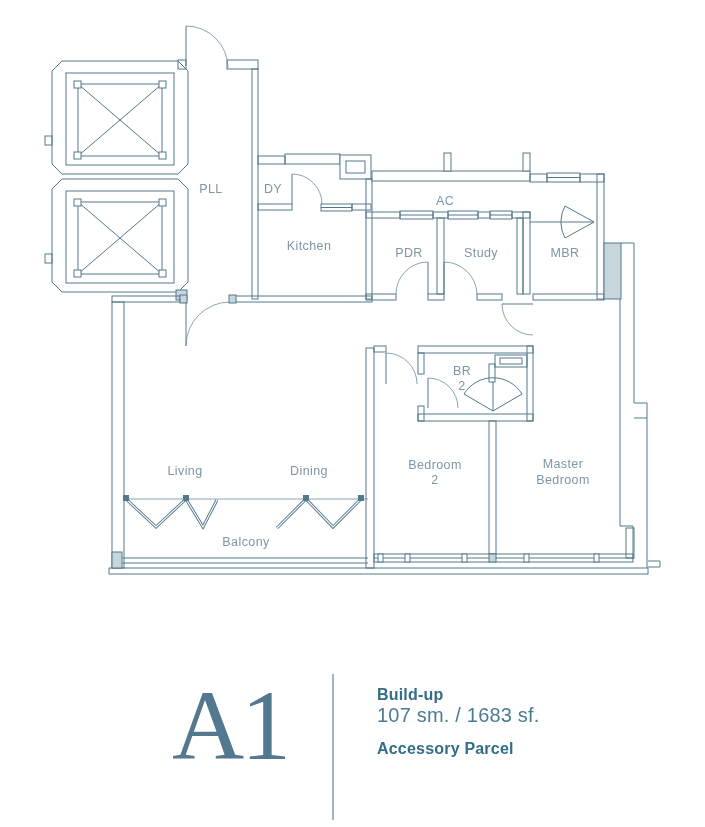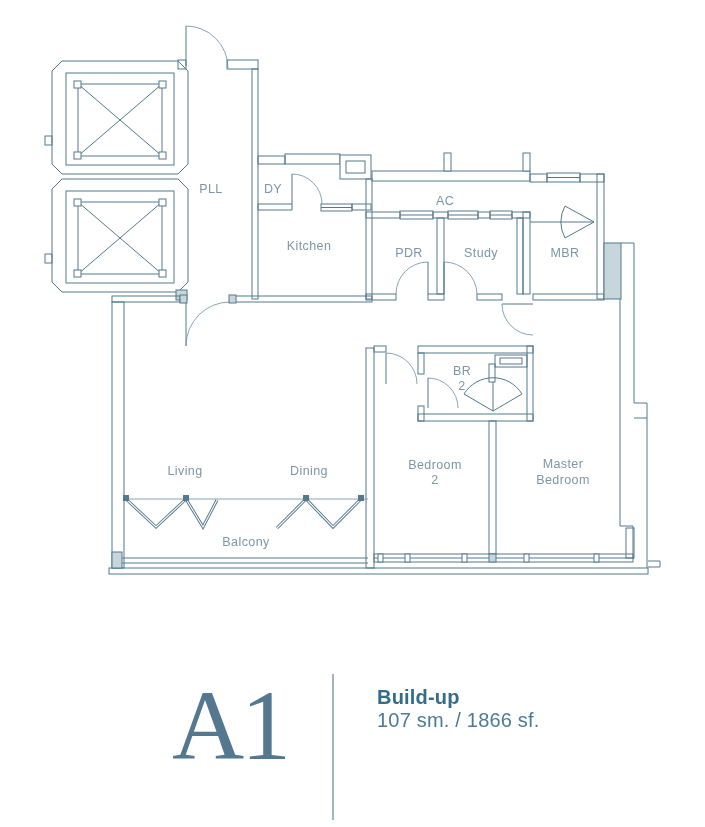--- a/index.html
+++ b/index.html
@@ -14,21 +14,21 @@
   svg .zigin{stroke:#ffffff;fill:none;stroke-width:1.1;}
   svg .sq{fill:#54788C;stroke:none;}
   svg text.room{font-family:"Liberation Sans",sans-serif;font-size:12.5px;fill:#7E96A6;
      letter-spacing:0.4px;text-anchor:middle;}
   .info{position:absolute;left:0;top:652px;width:587px;height:175px;}
   .unit-code{position:absolute;left:140px;top:8px;width:180px;text-align:center;
      font-family:"Liberation Serif",serif;font-size:100px;line-height:100px;
      color:#54788F;letter-spacing:-3px;}
   .divider{position:absolute;left:332px;top:6px;width:2px;height:146px;background:#9FB5C2;}
   .specs{position:absolute;left:377px;top:18px;}
-  .spec-title{font-size:20px;font-weight:bold;color:#346D8A;letter-spacing:0.2px;}
+  .spec-title{font-size:16px;font-weight:bold;color:#346D8A;letter-spacing:0.2px;}
   .spec-value{font-size:20px;color:#4C7C93;margin-bottom:13px;letter-spacing:0.2px;}
 </style>
 </head>
 <body>
 
 <div id="stage">
 
 <svg width="705" height="615" viewBox="0 0 705 615">
   <defs>
     <pattern id="hatch" width="6" height="6" patternUnits="userSpaceOnUse">
@@ -226,17 +226,18 @@
     <text class="room" x="309" y="459">Dining</text>
     <text class="room" x="246" y="530">Balcony</text>
   </g>
 </svg>
 
 <div class="info">
   <div class="unit-code">A1</div>
   <div class="divider"></div>
   <div class="specs">
     <div class="spec-title">Build-up</div>
-    <div class="spec-value">107 sm. / 1866 sf.</div>
+    <div class="spec-value">107 sm. / 1683 sf.</div>
+    <div class="spec-title">Accessory Parcel</div>
   </div>
 </div>
 
 </div>
 
 </body></html>

